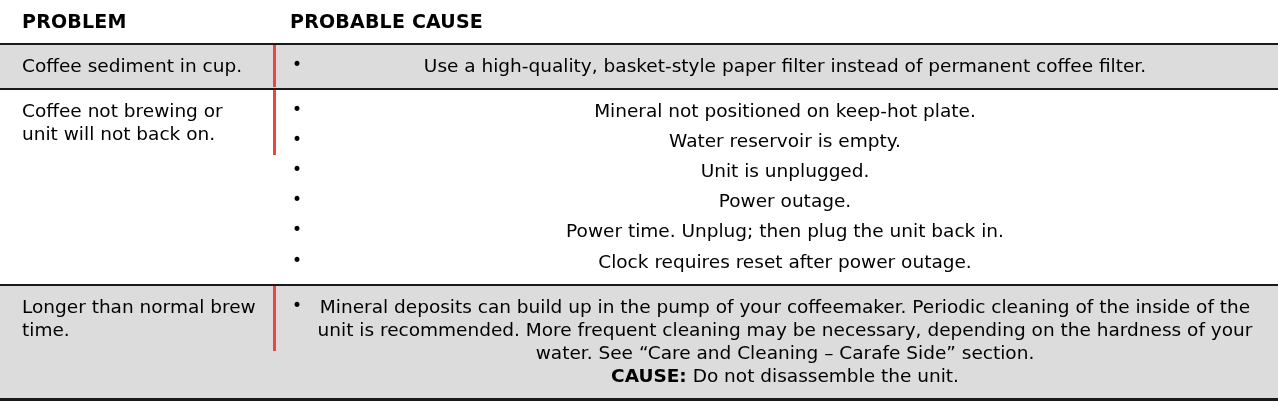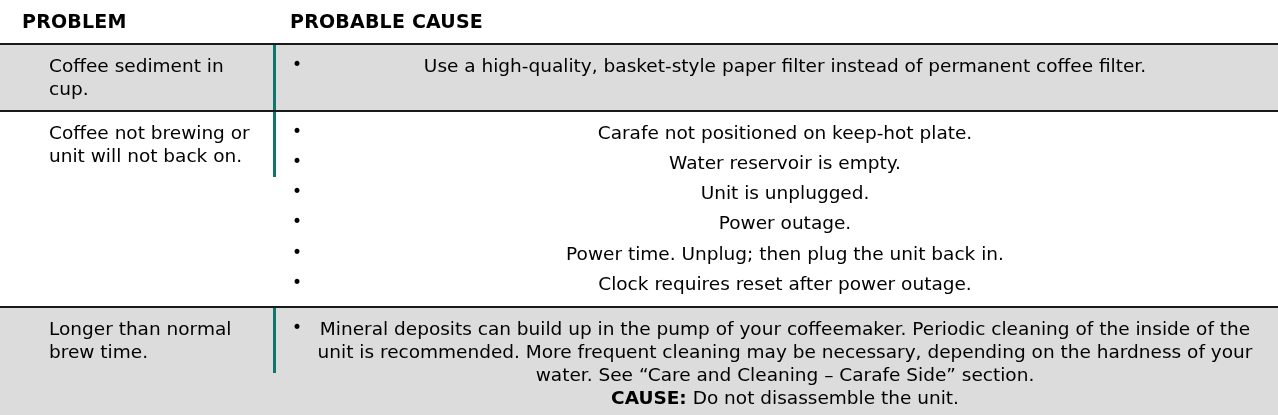--- a/index.html
+++ b/index.html
@@ -41,23 +41,22 @@
     vertical-align: top;
     padding: 0;
   }
   .row.shaded {
     background: #dcdcdc;
   }
   .problem-cell {
     font-size: 18.5px;
     line-height: 1.25;
     padding: 9px 12px 10px 22px;
-    border-right: 3px solid #0f766e;
+    border-right: 3px solid #ef4444;
     box-sizing: border-box;
-    margin-left: 27px;
   }
   .cause-cell {
     font-size: 18.5px;
     line-height: 1.25;
     padding: 9px 16px 11px 14px;
     box-sizing: border-box;
     text-align: center;
   }
   ul.bullets {
     list-style: none;
@@ -139,21 +138,21 @@
       </td>
     </tr>
 
     <tr class="row">
       <td>
         <div class="problem-cell">Coffee not brewing or unit will not back on.</div>
       </td>
       <td>
         <div class="cause-cell">
           <ul class="bullets">
-            <li>Carafe not positioned on keep-hot plate.</li>
+            <li>Mineral not positioned on keep-hot plate.</li>
             <li>Water reservoir is empty.</li>
             <li>Unit is unplugged.</li>
             <li>Power outage.</li>
             <li>Power time. Unplug; then plug the unit back in.</li>
             <li>Clock requires reset after power outage.</li>
           </ul>
         </div>
       </td>
     </tr>
     <tr class="divider-row">

